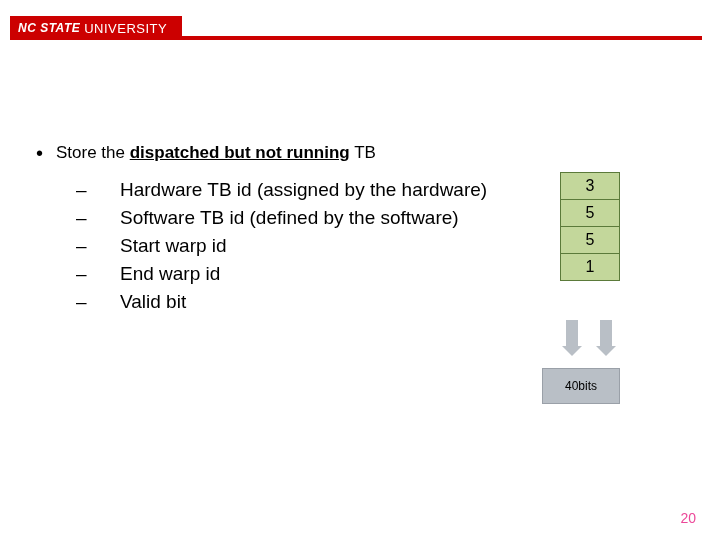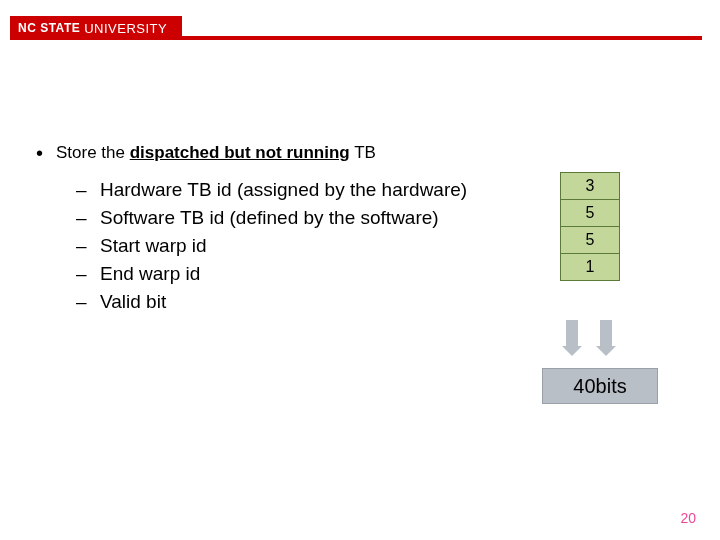--- a/index.html
+++ b/index.html
@@ -1,40 +1,40 @@
 <!DOCTYPE html>
 <html><head>
 <meta charset="utf-8">
 <style>
   * { margin: 0; padding: 0; box-sizing: border-box; }
   html, body { width: 720px; height: 540px; font-family: Arial, Helvetica, sans-serif; background: #fff; color: #000; }
   .slide { position: relative; width: 720px; height: 540px; }
   .header-bar { position: absolute; top: 22px; left: 0; right: 0; height: 34px; }
   .brand-badge { position: absolute; left: 10px; top: -6px; width: 172px; height: 24px; background: #cc0000; display: flex; align-items: center; padding-left: 8px; }
-  .brand-badge .bold { color: #fff; font-weight: 700; font-size: 12px; letter-spacing: 0.5px; }
+  .brand-badge .bold { color: #fff; font-weight: 700; font-size: 12px; letter-spacing: 0.5px; font-style: italic; }
   .brand-badge .light { color: #fff; font-weight: 300; font-size: 13px; margin-left: 4px; letter-spacing: 0.5px; }
   .red-line { position: absolute; left: 182px; right: 18px; top: 14px; height: 4px; background: #cc0000; }
   .title { position: absolute; left: 36px; top: 62px; font-size: 26px; font-weight: 700; }
   .content { position: absolute; left: 36px; top: 140px; width: 520px; }
   .bullet-row { display: flex; align-items: flex-start; margin-bottom: 10px; }
   .bullet-dot { width: 20px; font-size: 20px; line-height: 26px; }
   .bullet-text { font-size: 17px; line-height: 26px; }
   .bullet-text .underline { text-decoration: underline; font-weight: 700; }
   .sublist { margin-top: 8px; }
   .sub-row { display: flex; align-items: flex-start; padding-left: 40px; }
   .sub-dash { width: 24px; font-size: 19px; line-height: 28px; }
-  .sub-text { font-size: 19px; line-height: 28px; }
+  .sub-text { font-size: 19px; line-height: 28px; margin-left: 20px; }
   .field-table { position: absolute; left: 560px; top: 172px; width: 60px; border-collapse: collapse; }
   .field-table td { border: 1px solid #5b7a3a; background: #c3d79b; height: 27px; text-align: center; font-size: 16px; }
   .arrows { position: absolute; left: 560px; top: 320px; width: 60px; height: 30px; }
   .arrow { position: absolute; width: 12px; height: 28px; background: #b9bfc6; }
   .arrow::after { content: ""; position: absolute; left: -4px; bottom: -8px; width: 0; height: 0; border-left: 10px solid transparent; border-right: 10px solid transparent; border-top: 10px solid #b9bfc6; }
   .arrow.a1 { left: 6px; }
   .arrow.a2 { left: 40px; }
-  .total-box { position: absolute; left: 542px; top: 368px; width: 116px; height: 36px; background: #b9bfc6; border: 1px solid #9aa0a8; display: flex; align-items: center; justify-content: center; font-size: 20px; }
+  .total-box { position: absolute; left: 542px; top: 368px; width: 78px; height: 36px; background: #b9bfc6; border: 1px solid #9aa0a8; display: flex; align-items: center; justify-content: center; font-size: 12px; }
   .page-num { position: absolute; right: 24px; bottom: 14px; font-size: 14px; color: #ec4899; }
 </style>
 </head>
 <body>
 
 <div class="slide">
 
   <div class="header-bar">
     <div class="brand-badge">
       <span class="bold">NC STATE</span>

